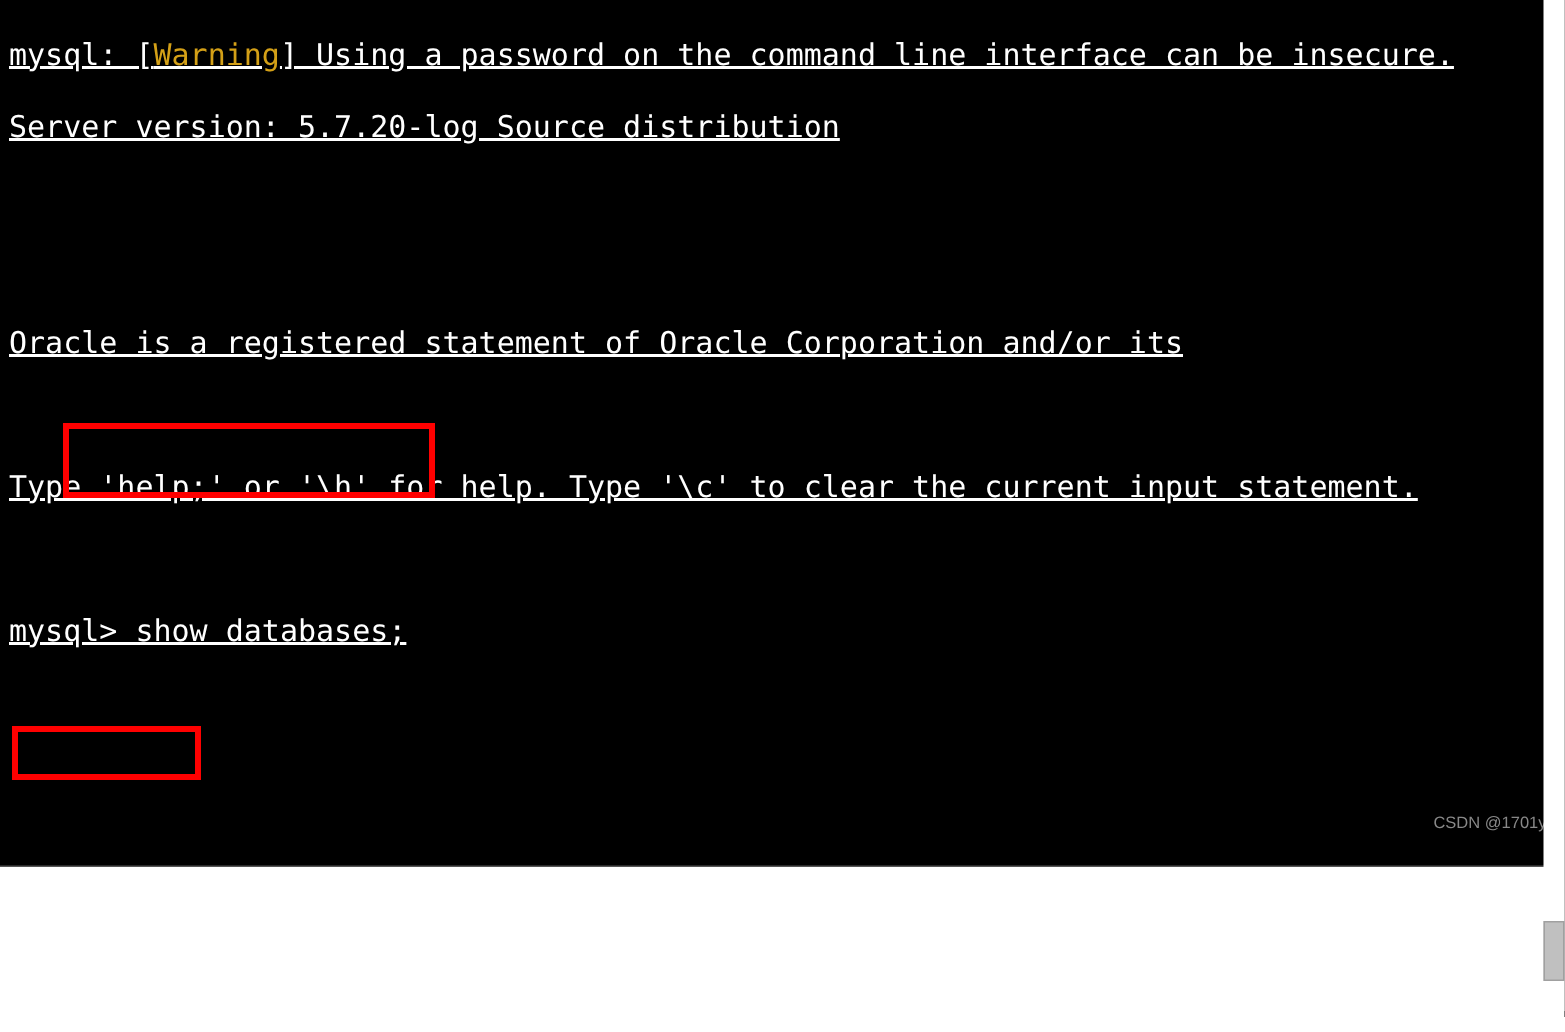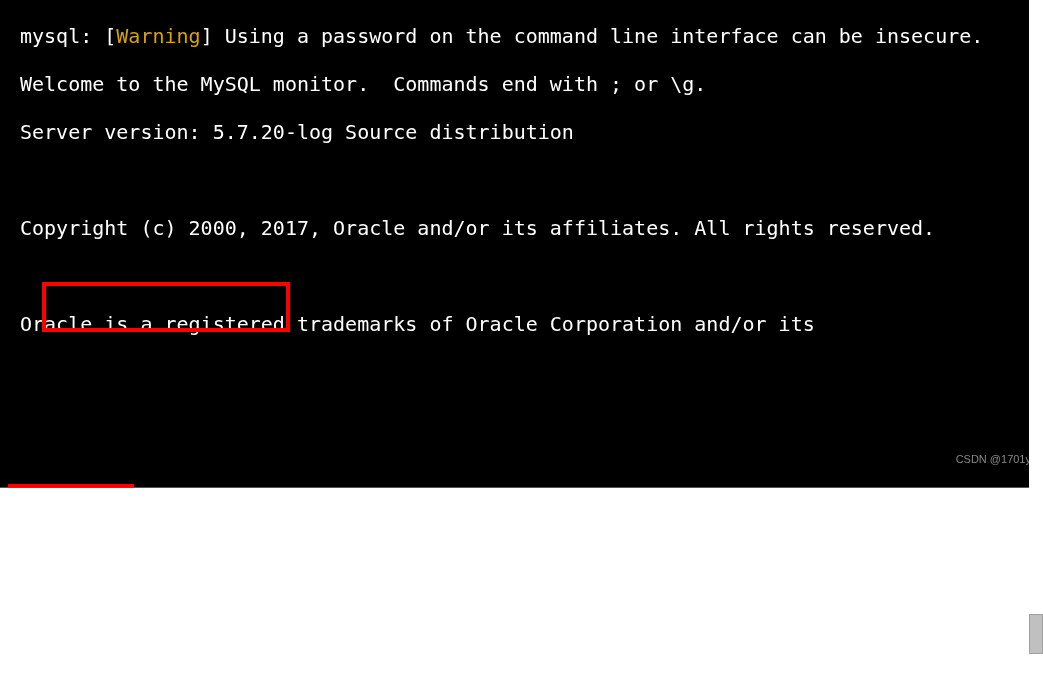--- a/index.html
+++ b/index.html
@@ -14,27 +14,28 @@
       line-height: 24px;
       width: 1043px;
       height: 688px;
       overflow: hidden;
       position: relative;
     }
     .terminal {
       background: #000000;
       color: #ffffff;
       width: 1039px;
-      height: 488px;
-      padding: 0 20px;
+      height: 578px;
+      padding: 0 6px;
       white-space: pre;
       font-family: inherit;
       overflow: hidden;
       position: relative;
       border-bottom: 1px solid #555;
+      text-decoration: underline;
     }
     .line {
       display: block;
       height: 24px;
       font-family: inherit;
     }
     .warning {
       color: #d4a017;
     }
     .highlight-box-1 {
@@ -79,28 +80,28 @@
       color: #888;
       font-size: 11px;
       font-family: Arial, sans-serif;
     }
   </style>
 </head>
 <body>
 
 <div class="terminal">
 <span class="line"><span>mysql: [</span><span class="warning">Warning</span><span>] Using a password on the command line interface can be insecure.</span></span>
-<span class="line">Welcome to the MySQL monitor.  Commands end with ; or \g.</span>
 <span class="line">Server version: 5.7.20-log Source distribution</span>
 <span class="line"></span>
-<span class="line">Copyright (c) 2000, 2017, Oracle and/or its affiliates. All rights reserved.</span>
 <span class="line"></span>
-<span class="line">Oracle is a registered trademarks of Oracle Corporation and/or its</span>
+<span class="line">Oracle is a registered statement of Oracle Corporation and/or its</span>
 <span class="line"></span>
+<span class="line">Type 'help;' or '\h' for help. Type '\c' to clear the current input statement.</span>
 <span class="line"></span>
+<span class="line">mysql&gt; show databases;</span>
 
 
 
 
 
 
 
 
 
 

